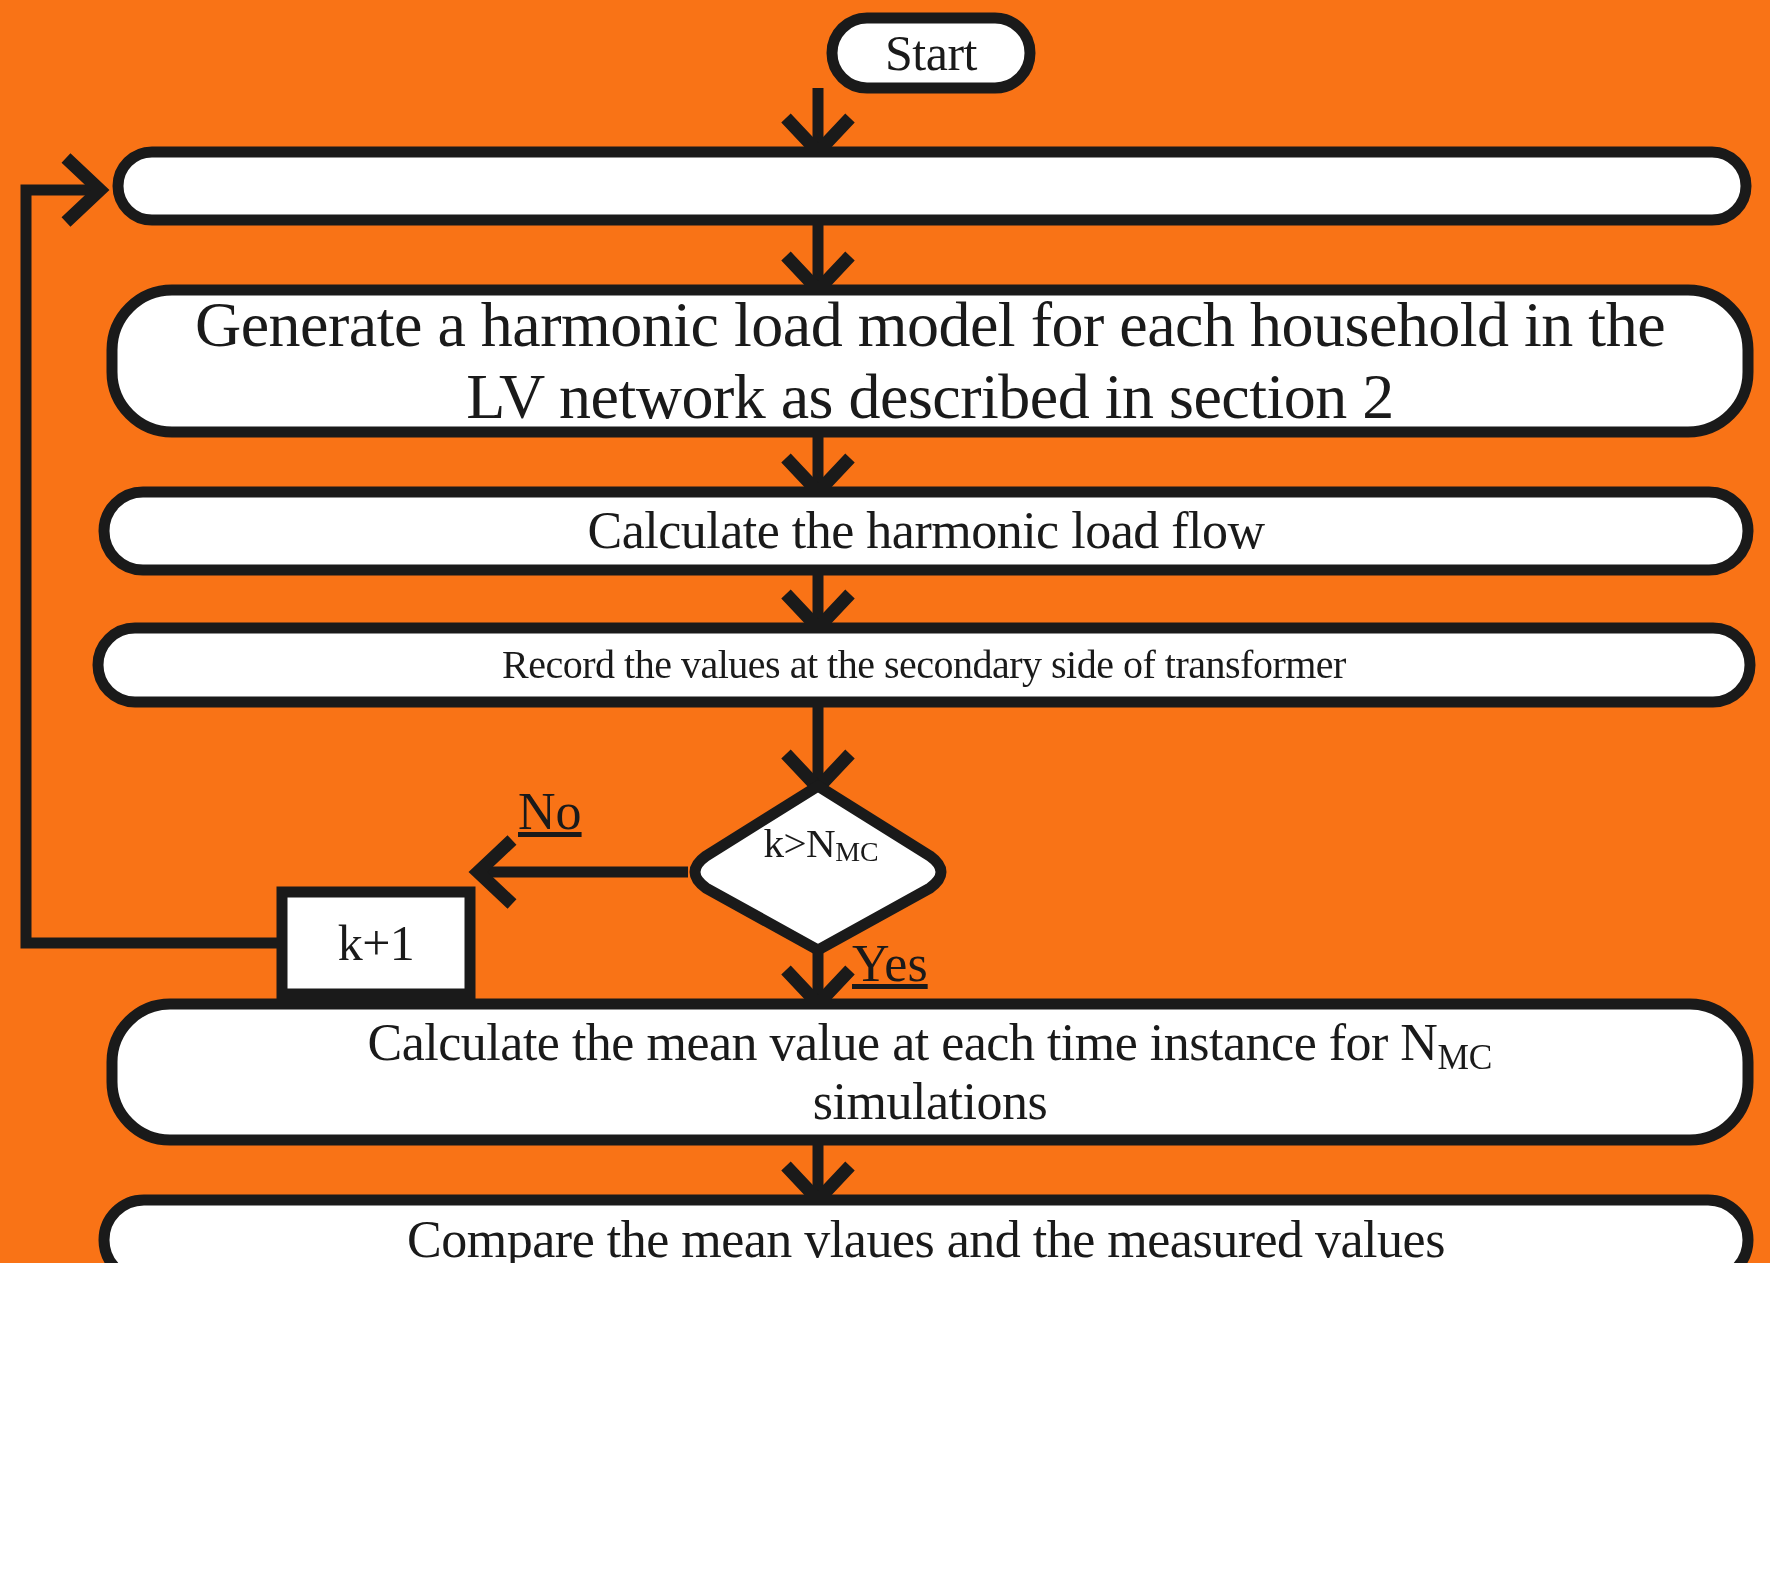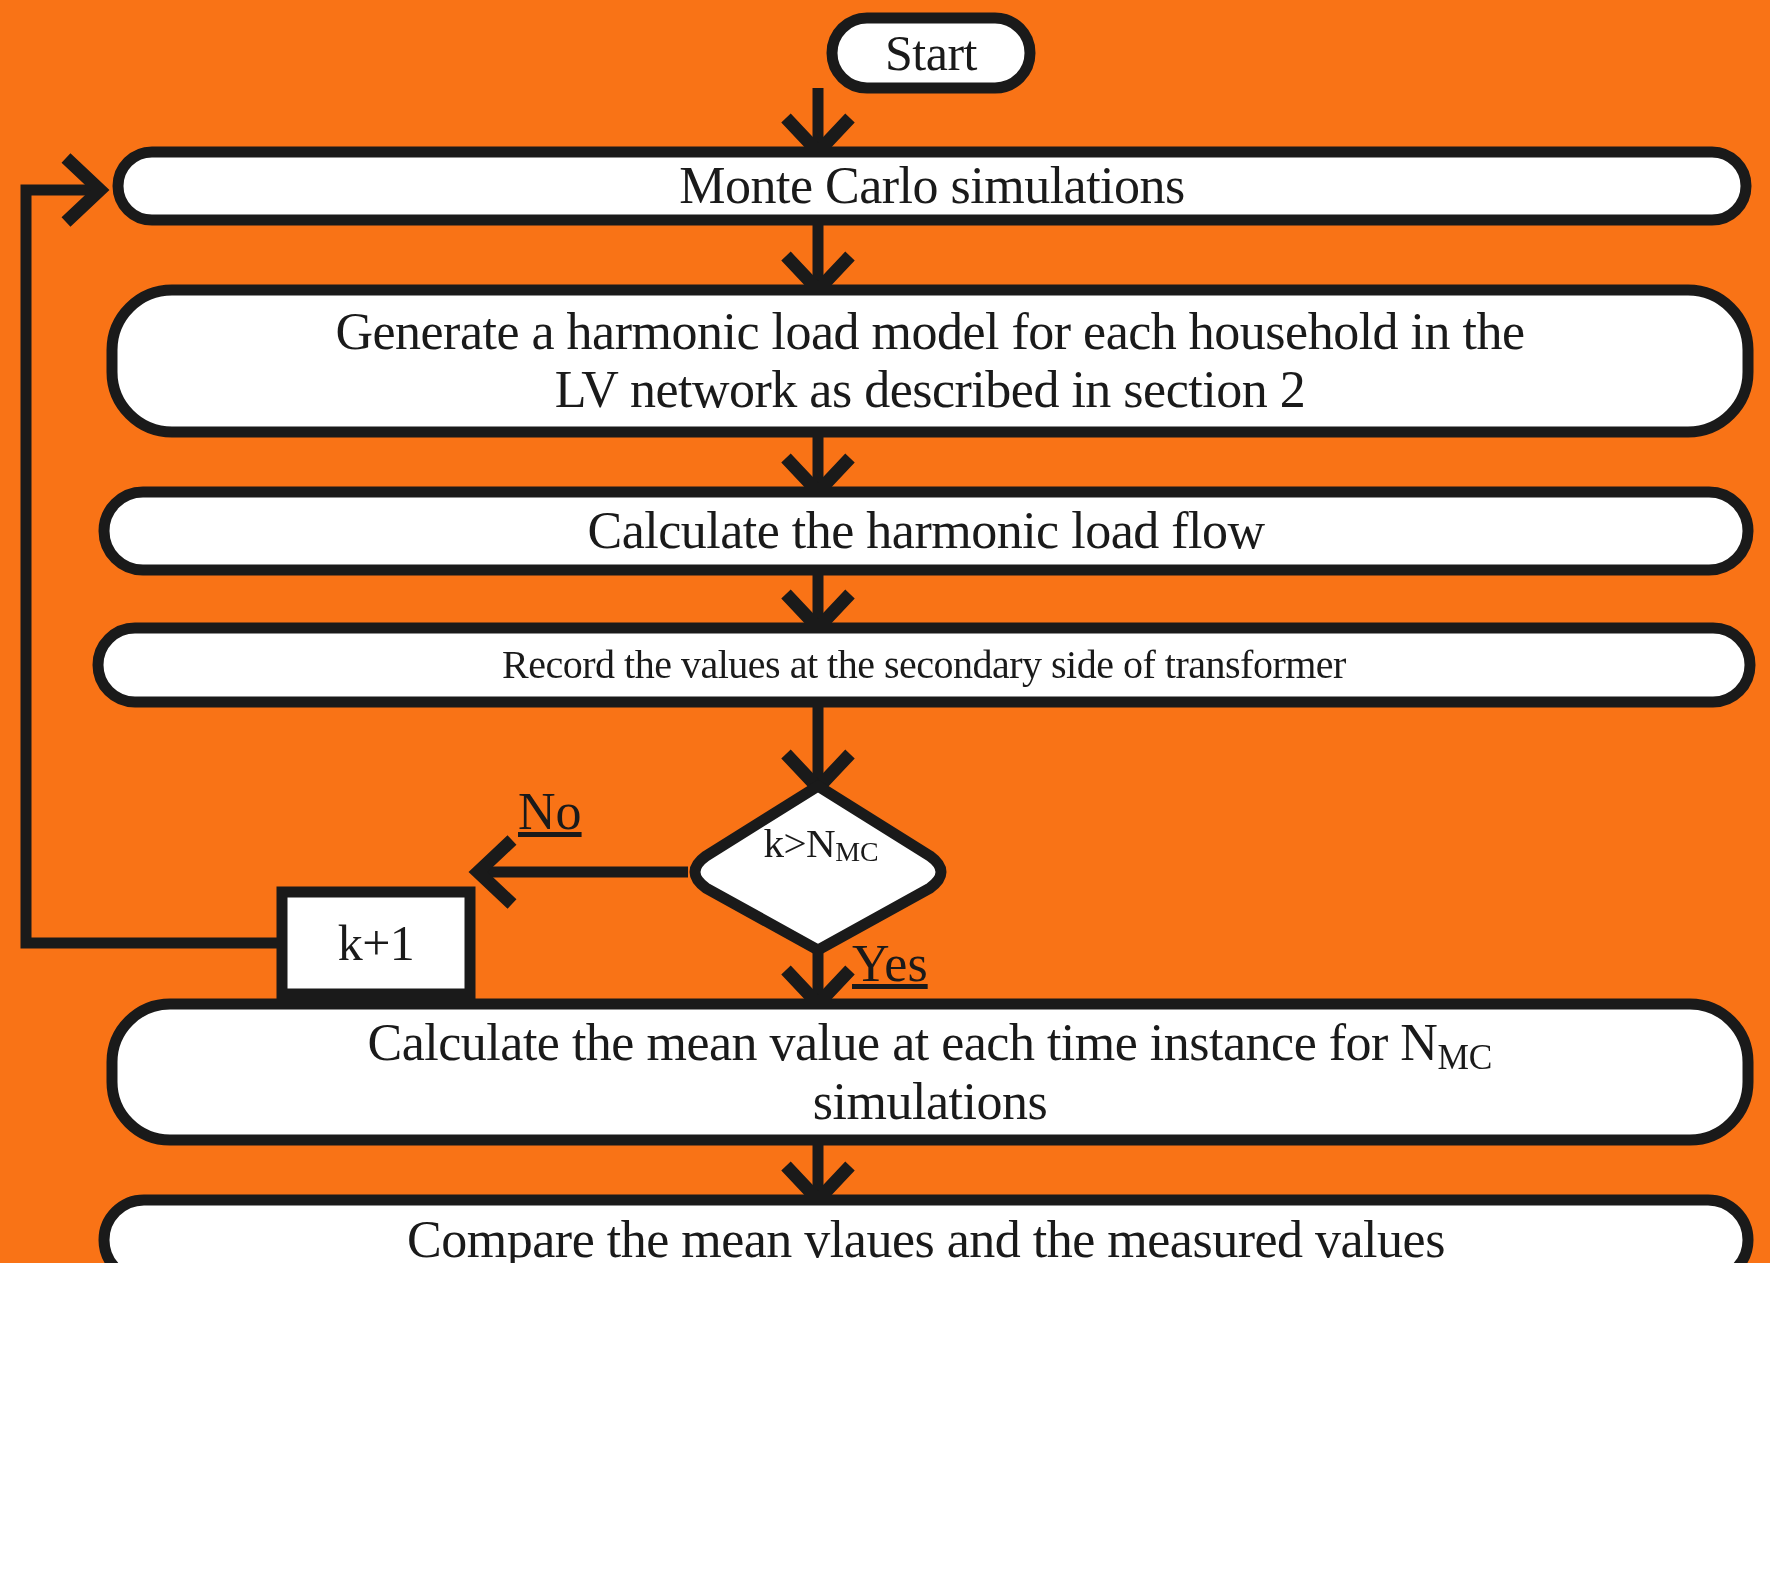--- a/index.html
+++ b/index.html
@@ -117,23 +117,22 @@
     <rect class="sh" x="104" y="1200" width="1644" height="80" rx="40" ry="40"></rect>
 
     <line class="ln" x1="818" y1="1280" x2="818" y2="1490"></line>
     <polyline class="ah" points="786,1456 818,1490 850,1456"></polyline>
 
     <rect class="sh" x="812" y="1488" width="198" height="72" rx="36" ry="36"></rect>
   </svg>
 
   <div class="node-label" style="left:832px; top:18px; width:198px; height:70px; font-size:50px;">Start</div>
 
-  <div class="node-label" style="left:118px; top:152px; width:1628px; height:68px; font-size:52px;">Monte Carlo simulations</div>
 
-  <div class="node-label" style="left:132px; top:290px; width:1596px; height:142px; font-size:52px;">Generate a harmonic load model for each household in the
+  <div class="node-label" style="left:132px; top:290px; width:1596px; height:142px; font-size:64px;">Generate a harmonic load model for each household in the
 LV network as described in section 2</div>
 
   <div class="node-label" style="left:104px; top:492px; width:1644px; height:78px; font-size:52px;">Calculate the harmonic load flow</div>
 
   <div class="node-label" style="left:98px; top:628px; width:1652px; height:74px; font-size:40px;">Record the values at the secondary side of transformer</div>
 
   <div class="node-label" style="left:706px; top:810px; width:230px; height:68px; font-size:41px;"><span>k&gt;N</span><sub>MC</sub></div>
 
   <div class="node-label" style="left:282px; top:892px; width:188px; height:102px; font-size:50px;">k+1</div>
 

